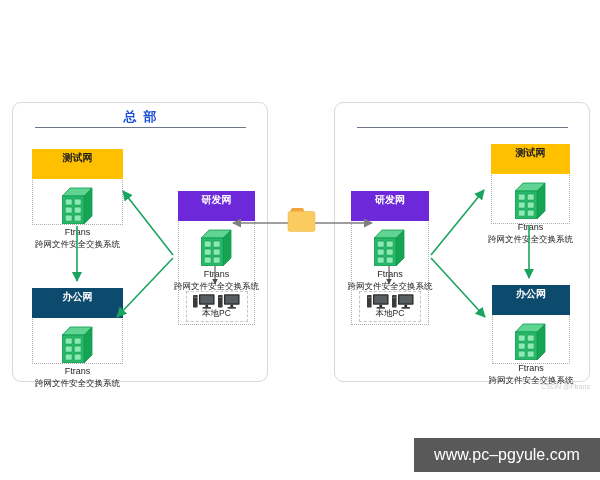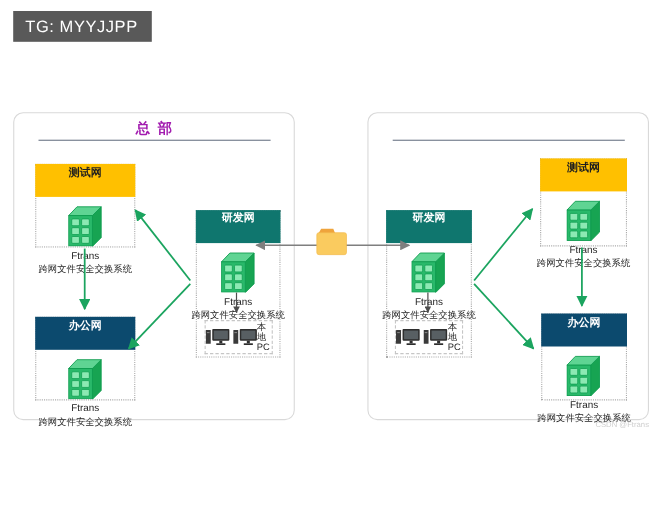--- a/index.html
+++ b/index.html
@@ -12,46 +12,46 @@
               font-size:15px;letter-spacing:.5px;}
   .banner-bottom{position:absolute;right:0;top:438px;width:186px;height:34px;background:#595959;
                  color:#fff;display:flex;align-items:center;justify-content:center;font-size:16px;}
 
   
   .panel{position:absolute;top:102px;width:256px;height:280px;border:1px solid #D9D9D9;
          border-radius:9px;background:#fff;box-sizing:border-box;}
   .panel-hq{left:12px;}
   .panel-br{left:334px;}
   .panel-title{position:absolute;top:5px;left:0;width:100%;margin:0;text-align:center;
-               font-size:13px;font-weight:bold;color:#a21caf;letter-spacing:7px;text-indent:7px;}
+               font-size:13px;font-weight:bold;color:#1d4ed8;letter-spacing:7px;text-indent:7px;}
   .title-rule{position:absolute;top:24px;left:22px;width:211px;height:0;border-top:1px solid #6d7787;}
 
   
   .netbox{position:absolute;border:1px dotted #ABABAB;background:#fff;box-sizing:border-box;
           display:flex;flex-direction:column;align-items:center;}
   .nethead{width:calc(100% + 2px);margin:-1px -1px 0;height:30px;line-height:17px;text-align:center;
            font-size:10px;font-weight:bold;flex:none;}
   .nethead-test{background:#FFC000;color:#1f1f1f;}
-  .nethead-rd{background:#0f766e;color:#ffffff;font-family:Liberation Mono, monospace;}
+  .nethead-rd{background:#6d28d9;color:#ffffff;}
   .nethead-office{background:#0c4a6e;color:#ffffff;}
   .server-svg{width:32px;height:38px;margin-top:7px;flex:none;}
   .prod{font-size:9px;color:#262626;margin-top:3px;line-height:10px;}
   .sys{font-size:8.5px;color:#262626;margin-top:2px;line-height:10px;white-space:nowrap;}
 
   #box-test-hq{left:19px;top:46px;width:91px;height:76px;}
   #box-office-hq{left:19px;top:185px;width:91px;height:76px;}
   #box-rd-hq{left:165px;top:88px;width:77px;height:134px;}
   #box-rd-br{left:16px;top:88px;width:78px;height:134px;}
   #box-test-br{left:156px;top:41px;width:79px;height:80px;}
   #box-office-br{left:157px;top:182px;width:78px;height:79px;}
 
   
   .pcbox{position:absolute;bottom:2px;left:50%;transform:translateX(-50%);width:62px;height:31px;
-         border:1px dashed #C6C6C6;box-sizing:border-box;display:flex;flex-direction:row;
-         align-items:center;justify-content:flex-start;padding-bottom:1px;background:#fff;}
+         border:1px dashed #C6C6C6;box-sizing:border-box;display:flex;flex-direction:column;
+         align-items:center;justify-content:center;padding-bottom:1px;background:#fff;}
   .pcrow{display:flex;gap:3px;}
   .pc-svg{width:22px;height:15px;}
   .pclabel{font-size:8.5px;color:#262626;line-height:9px;}
 
   .watermark{position:absolute;left:500px;top:383px;width:90px;text-align:right;
              font-size:7px;color:#CFCFCF;}
 
   
   #connectors{position:absolute;left:0;top:0;width:600px;height:480px;pointer-events:none;}
   .defs-hidden{position:absolute;width:0;height:0;overflow:hidden;}
@@ -78,23 +78,20 @@
       <rect x="6.5" y="0" width="17" height="11.5" rx="0.8" fill="#2E2E2E"></rect>
       <rect x="8" y="1.5" width="14" height="8.5" fill="#585F63"></rect>
       <rect x="13.5" y="11.5" width="3" height="2.6" fill="#2E2E2E"></rect>
       <rect x="10.5" y="14.1" width="9" height="1.7" fill="#2E2E2E"></rect>
     </g>
   </defs>
 </svg>
 
 <div class="stage">
 
-  <div class="banner-top">
-    <span>TG: MYYJJPP</span>
-  </div>
 
   <section class="panel panel-hq">
     <h2 class="panel-title">总部</h2>
     <div class="title-rule"></div>
 
     <div class="netbox" id="box-test-hq">
       <div class="nethead nethead-test">测试网</div>
       <svg class="server-svg" viewBox="0 0 32 38">
           <use href="#sym-server"></use>
         </svg>
@@ -169,20 +166,23 @@
       <svg class="server-svg" viewBox="0 0 32 38">
           <use href="#sym-server"></use>
         </svg>
       <div class="prod">Ftrans</div>
       <div class="sys">跨网文件安全交换系统</div>
     </div>
   </section>
 
   <div class="watermark">CSDN @Ftrans</div>
 
+  <div class="banner-bottom">
+    <span>www.pc–pgyule.com</span>
+  </div>
 
   <svg id="connectors" viewBox="0 0 600 480">
     <defs>
       <marker id="ah-green" viewBox="0 0 10 10" refX="9" refY="5" markerWidth="6.5" markerHeight="6.5" orient="auto-start-reverse">
         <path d="M0,0 L10,5 L0,10 z" fill="#1BA45F"></path>
       </marker>
       <marker id="ah-gray" viewBox="0 0 10 10" refX="9" refY="5" markerWidth="6.5" markerHeight="6.5" orient="auto-start-reverse">
         <path d="M0,0 L10,5 L0,10 z" fill="#7F7F7F"></path>
       </marker>
       <marker id="ah-dark" viewBox="0 0 10 10" refX="9" refY="5" markerWidth="5.5" markerHeight="5.5" orient="auto-start-reverse">

